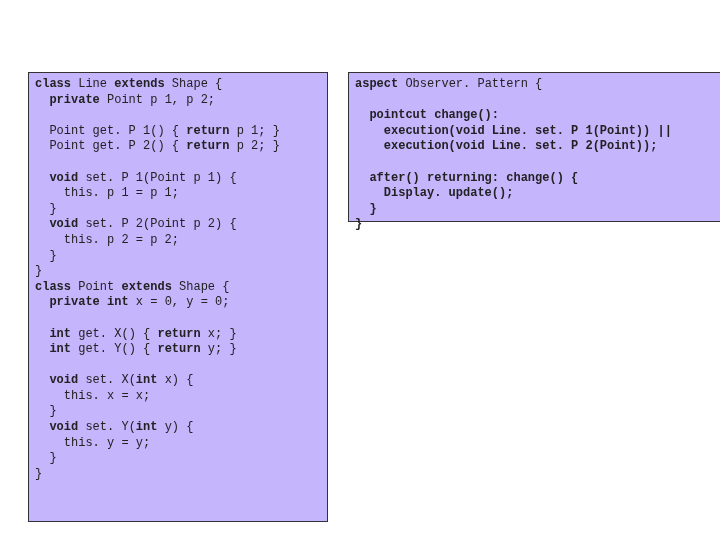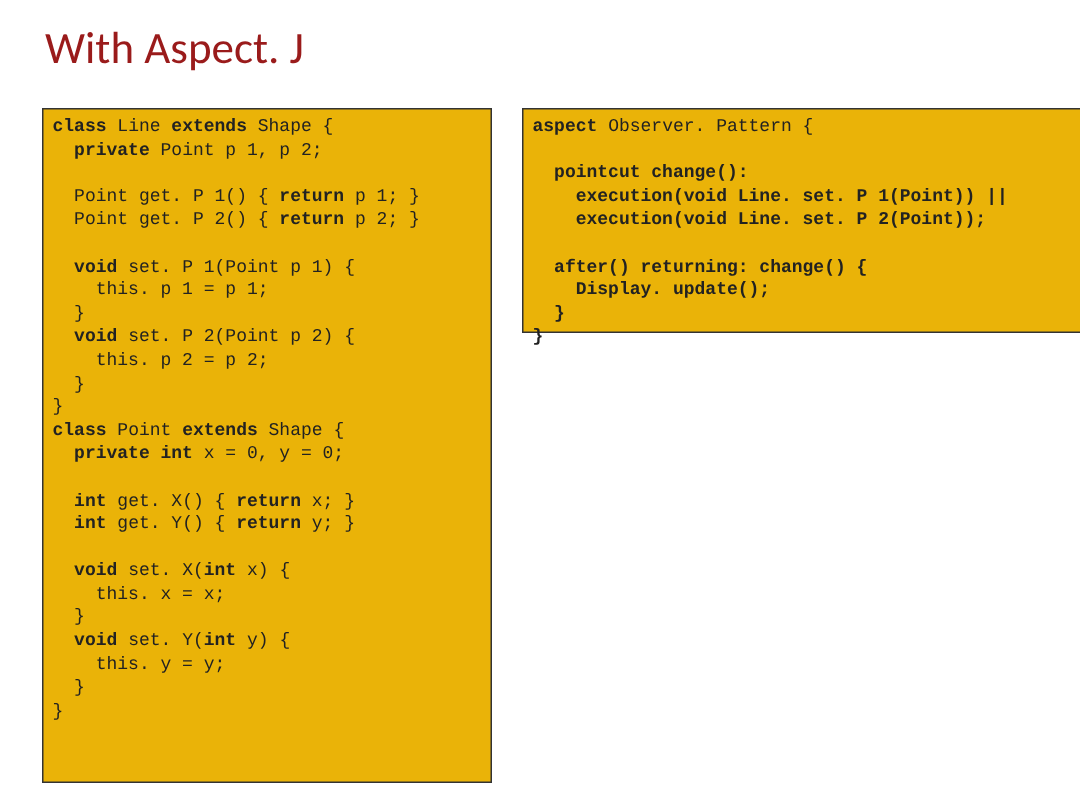--- a/index.html
+++ b/index.html
@@ -29,41 +29,40 @@
   .code-box {
     position: absolute;
     border: 1px solid #333;
     box-sizing: border-box;
     padding: 4px 6px;
     font-family: "Courier New", Courier, monospace;
     font-size: 12px;
     line-height: 1.3;
     white-space: pre;
     color: #222;
-    background: #eab308;
+    background: #c4b5fd;
   }
   .box-left {
     top: 72px;
     left: 28px;
     width: 300px;
     height: 450px;
   }
   .box-right {
     top: 72px;
     left: 348px;
     width: 396px;
     height: 150px;
   }
   .kw { font-weight: bold; }
 </style>
 </head>
 <body>
 
 <div class="slide">
-  <div class="title">With Aspect. J</div>
 
   <div class="code-box box-left"><span class="kw">class </span><span>Line </span><span class="kw">extends </span><span>Shape { </span>
 <span class="kw">  private </span><span>Point p 1, p 2;</span>
 
 <span>  Point get. P 1() { </span><span class="kw">return</span><span> p 1; }</span>
 <span>  Point get. P 2() { </span><span class="kw">return</span><span> p 2; }</span>
 
 <span class="kw">  void </span><span>set. P 1(Point p 1) {</span>
 <span>    this. p 1 = p 1;</span>
 <span>  }</span>

